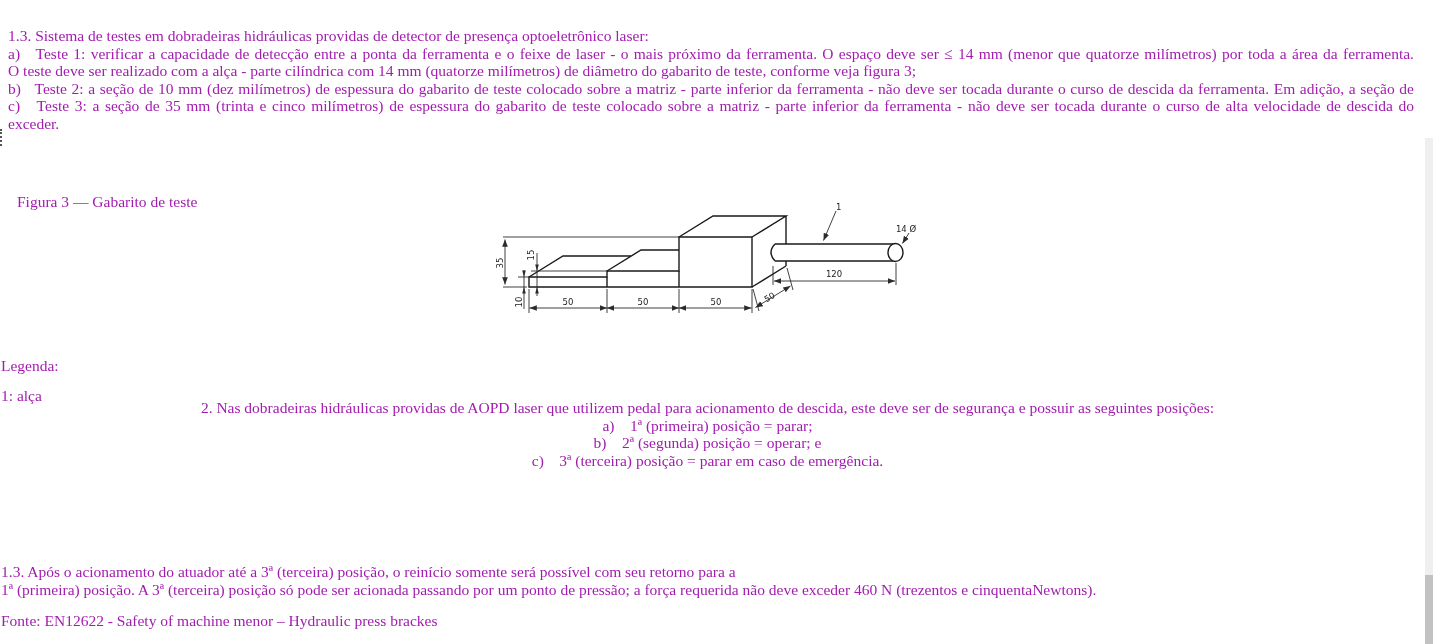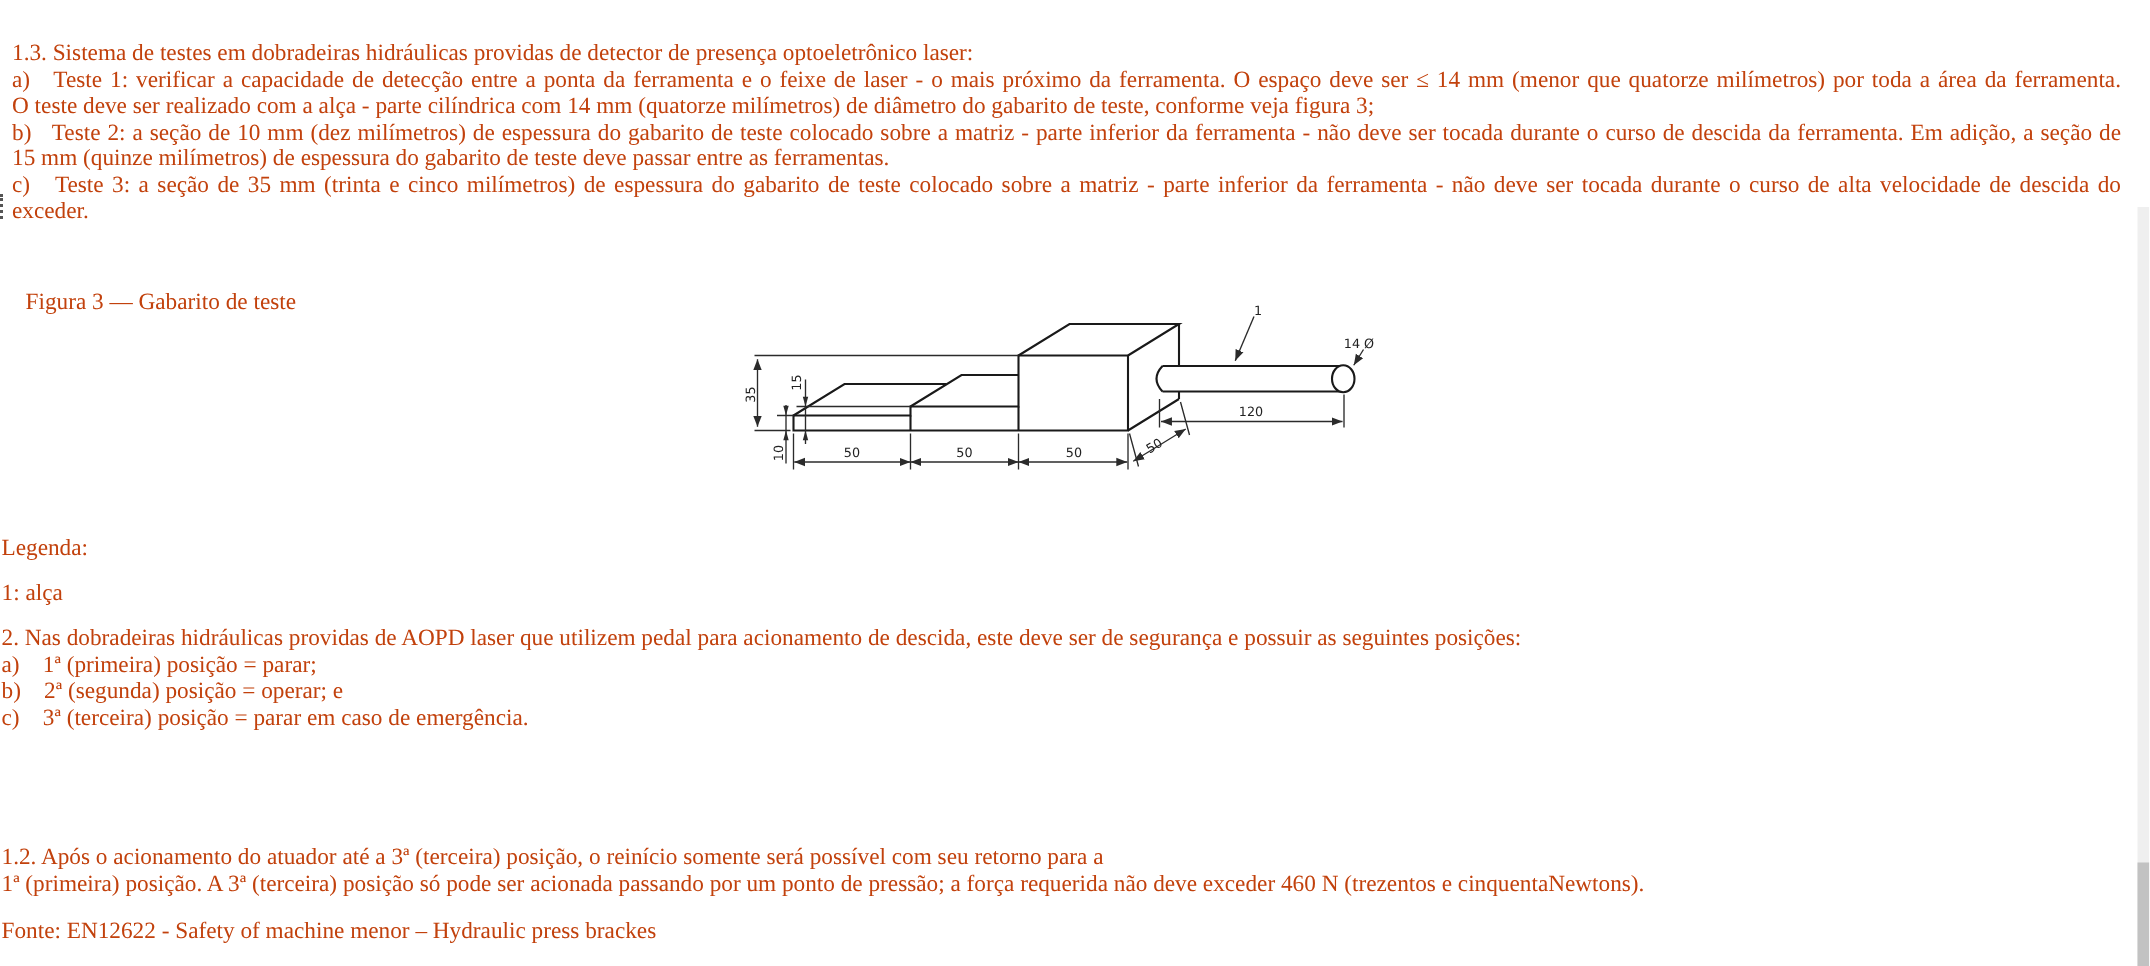--- a/index.html
+++ b/index.html
@@ -1,37 +1,36 @@
 <!DOCTYPE html>
 <html><head>
 <meta charset="utf-8">
 <style>
   html,body{margin:0;padding:0;background:#ffffff;}
   #page{position:relative;width:1433px;height:644px;background:#fff;overflow:hidden;
-        font-family:"Liberation Serif","DejaVu Serif",serif;color:#c2410c;font-size:15.5px;}
+        font-family:"Liberation Serif","DejaVu Serif",serif;color:#a21caf;font-size:15.5px;}
   .abs{position:absolute;}
   .line{height:17.5px;line-height:17.5px;white-space:nowrap;}
   .stretch{white-space:normal;text-align:justify;text-align-last:justify;}
   .block{left:8px;width:1406px;}
   .caret{position:absolute;left:0;top:129px;height:17px;width:0;border-left:2px dotted #555;}
   .sb-track{position:absolute;left:1425px;top:138px;width:8px;height:506px;background:#efefef;}
   .sb-thumb{position:absolute;left:1425px;top:575px;width:8px;height:69px;background:#c2c2c2;}
   svg text{font-family:"DejaVu Sans","Liberation Sans",sans-serif;font-size:8.5px;fill:#222;}
 </style>
 </head>
 <body>
 
 <div id="page">
 
   <div class="abs block" style="top:27px;">
     <div class="line">1.3. Sistema de testes em dobradeiras hidráulicas providas de detector de presença optoeletrônico laser:</div>
     <div class="line stretch">a)&nbsp;&nbsp; Teste 1: verificar a capacidade de detecção entre a ponta da ferramenta e o feixe de laser - o mais próximo da ferramenta. O espaço deve ser ≤ 14 mm (menor que quatorze milímetros) por toda a área da ferramenta.</div>
     <div class="line">O teste deve ser realizado com a alça - parte cilíndrica com 14 mm (quatorze milímetros) de diâmetro do gabarito de teste, conforme veja figura 3;</div>
     <div class="line stretch">b)&nbsp;&nbsp; Teste 2: a seção de 10 mm (dez milímetros) de espessura do gabarito de teste colocado sobre a matriz - parte inferior da ferramenta - não deve ser tocada durante o curso de descida da ferramenta. Em adição, a seção de</div>
-    <div class="line">15 mm (quinze milímetros) de espessura do gabarito de teste deve passar entre as ferramentas.</div>
     <div class="line stretch">c)&nbsp;&nbsp; Teste 3: a seção de 35 mm (trinta e cinco milímetros) de espessura do gabarito de teste colocado sobre a matriz - parte inferior da ferramenta - não deve ser tocada durante o curso de alta velocidade de descida do</div>
     <div class="line">exceder.</div>
   </div>
 
   <div class="caret"></div>
 
   <div class="abs line" style="left:17px;top:193px;">Figura 3 — Gabarito de teste</div>
 
   <svg class="abs" style="left:470px;top:195px;" width="480" height="145" viewBox="470 195 480 145">
     <defs>
@@ -86,30 +85,30 @@
     <text x="716" y="304.5" text-anchor="middle">50</text>
     <text x="770" y="300" text-anchor="middle" transform="rotate(-31 770 298)">50</text>
     <text x="834" y="277" text-anchor="middle">120</text>
     <text x="836" y="210">1</text>
     <text x="906" y="232" text-anchor="middle">14 Ø</text>
   </svg>
 
   <div class="abs line" style="left:1px;top:357px;">Legenda:</div>
   <div class="abs line" style="left:1px;top:387px;">1: alça</div>
 
-  <div class="abs" style="left:1px;top:417px;width:1413px;">
+  <div class="abs" style="left:1px;top:399px;width:1413px;text-align:center;">
     <div class="line">2. Nas dobradeiras hidráulicas providas de AOPD laser que utilizem pedal para acionamento de descida, este deve ser de segurança e possuir as seguintes posições:</div>
     <div class="line">a)&nbsp;&nbsp;&nbsp; 1ª (primeira) posição = parar;</div>
     <div class="line">b)&nbsp;&nbsp;&nbsp; 2ª (segunda) posição = operar; e</div>
     <div class="line">c)&nbsp;&nbsp;&nbsp; 3ª (terceira) posição = parar em caso de emergência.</div>
   </div>
 
 
   <div class="abs" style="left:1px;top:563px;width:1413px;">
-    <div class="line">1.2. Após o acionamento do atuador até a 3ª (terceira) posição, o reinício somente será possível com seu retorno para a</div>
+    <div class="line">1.3. Após o acionamento do atuador até a 3ª (terceira) posição, o reinício somente será possível com seu retorno para a</div>
     <div class="line">1ª (primeira) posição. A 3ª (terceira) posição só pode ser acionada passando por um ponto de pressão; a força requerida não deve exceder 460 N (trezentos e cinquentaNewtons).</div>
   </div>
 
   <div class="abs line" style="left:1px;top:612px;">Fonte: EN12622 - Safety of machine menor – Hydraulic press brackes</div>
 
   <div class="sb-track"></div>
   <div class="sb-thumb"></div>
 
 </div>
 

